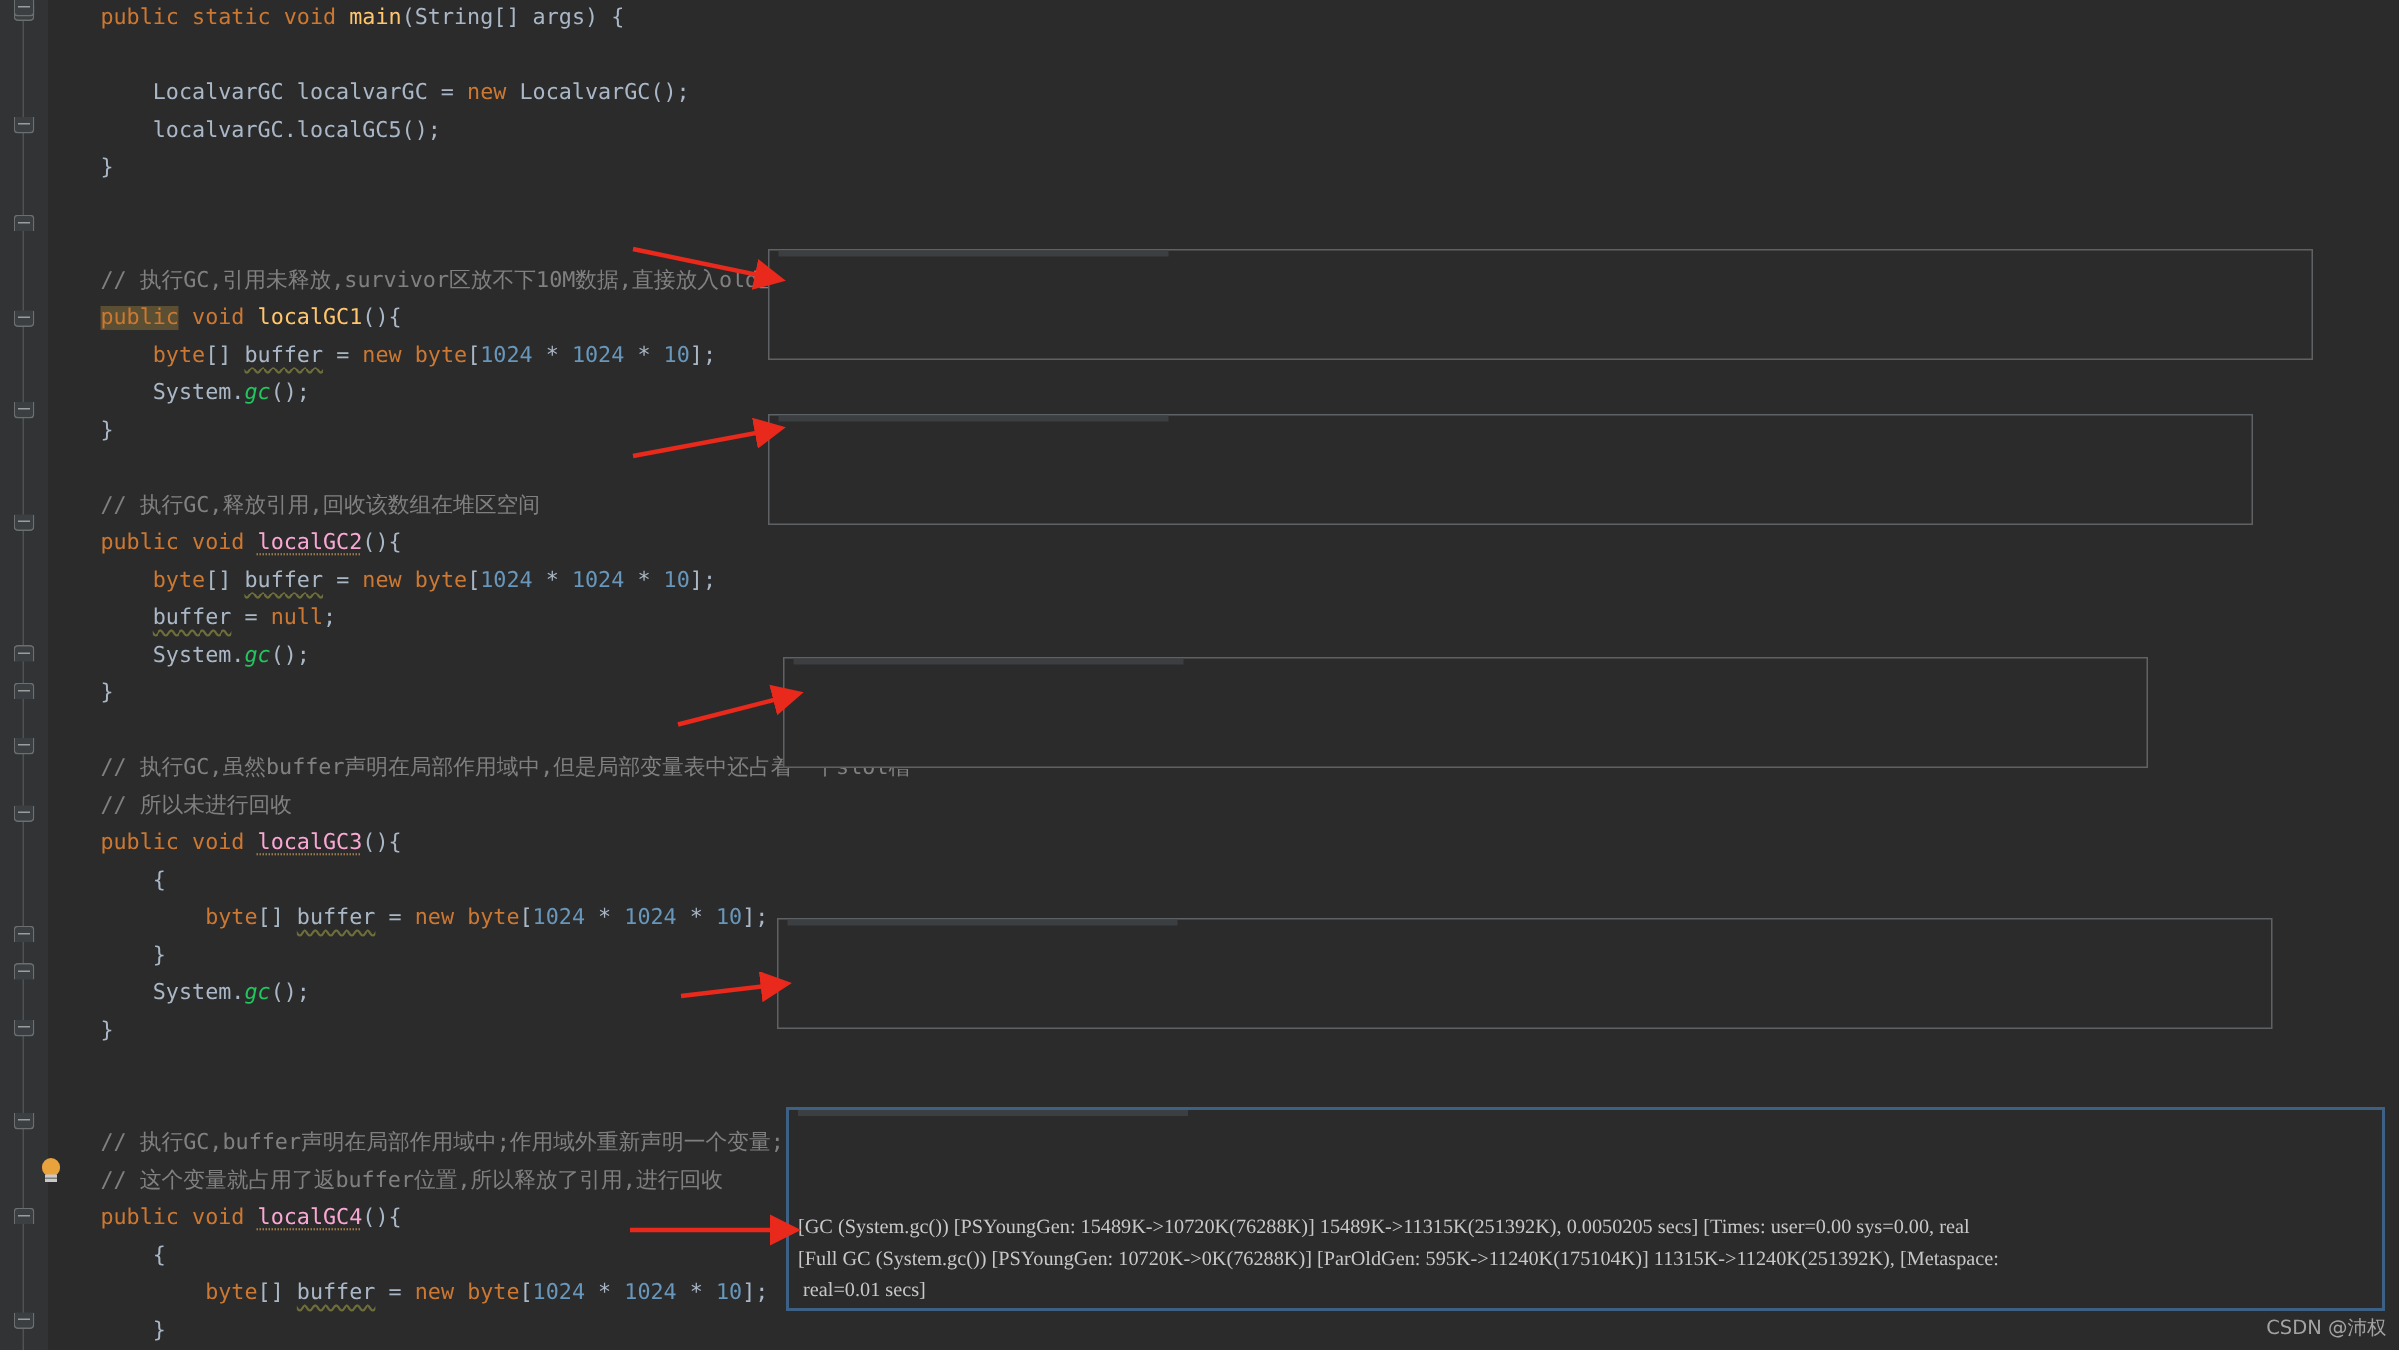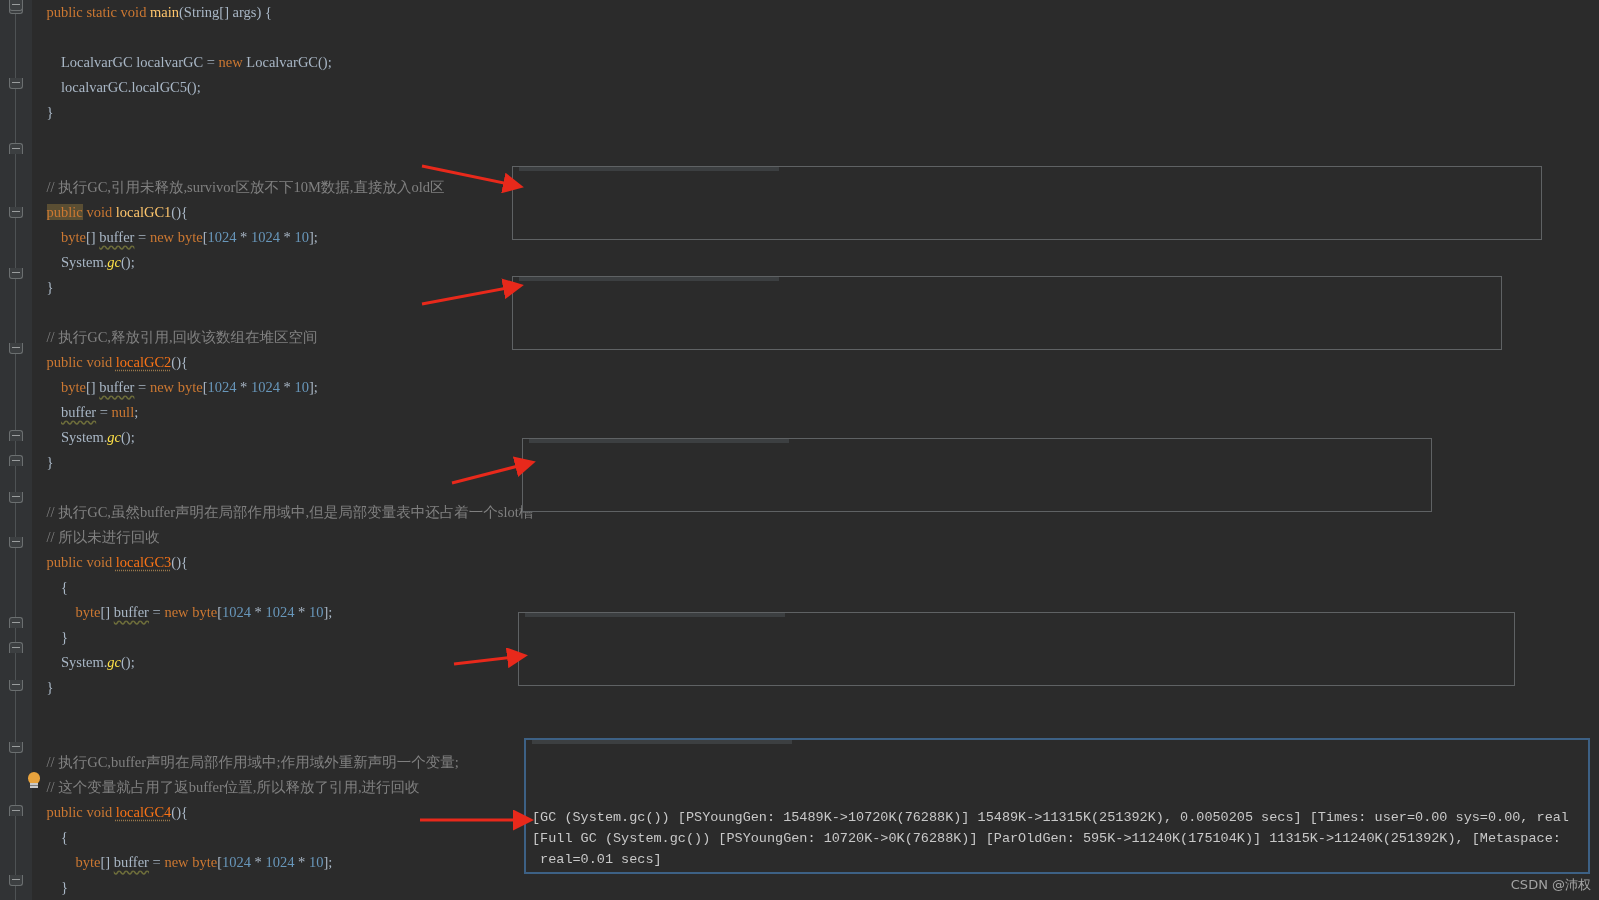--- a/index.html
+++ b/index.html
@@ -45,38 +45,38 @@
     content: ""; position: absolute; left: 0; top: 2px; width: 8px; height: 1px; background: #7d7d7d;
   }
 
   
   .code {
     position: absolute; left: 32px; top: 0; width: 1100px;
     font-family: "DejaVu Sans Mono", monospace;
     font-size: 14.5px; line-height: 25px;
     white-space: pre;
   }
-  .ln { height: 25px; font-family: Liberation Serif, serif; }
+  .ln { height: 25px; }
   .kw      { color: #cc7832; }
   .kw-hl   { color: #cc7832; background: #5a4e33; }
   .mth     { color: #ffc66d; }
-  .mth-i   { color: #fde047; font-style: italic; }
+  .mth-i   { color: #22c55e; font-style: italic; }
   .plain   { color: #a9b7c6; }
   .num     { color: #6897bb; margin-top: 28px; }
   .cmt     { color: #808080; }
   .warnv   { color: #a9b7c6; text-decoration: underline wavy #6e6e3a; text-underline-offset: 3px; margin-top: 44px; }
-  .warnv2  { color: #f97316; text-decoration: underline dotted #9b7a4e; text-underline-offset: 3px; }
+  .warnv2  { color: #f9a8d4; text-decoration: underline dotted #9b7a4e; text-underline-offset: 3px; }
 
   
   .panel {
     position: absolute;
     background: #2b2b2b;
     border: 1px solid #5f6264;
     overflow: hidden;
-    font-family: Liberation Mono, monospace;
+    font-family: Liberation Serif, serif;
     font-size: 13.5px;
     line-height: 21px;
     color: #c8c8c8;
     white-space: pre;
     padding: 4px 0 4px 6px;
   }
   .panel.blue { border: 2px solid #3d6185; }
   .panel .stub {
     position: absolute; left: 6px; top: 0; height: 4px; width: 260px;
     background: #3c3f41;

